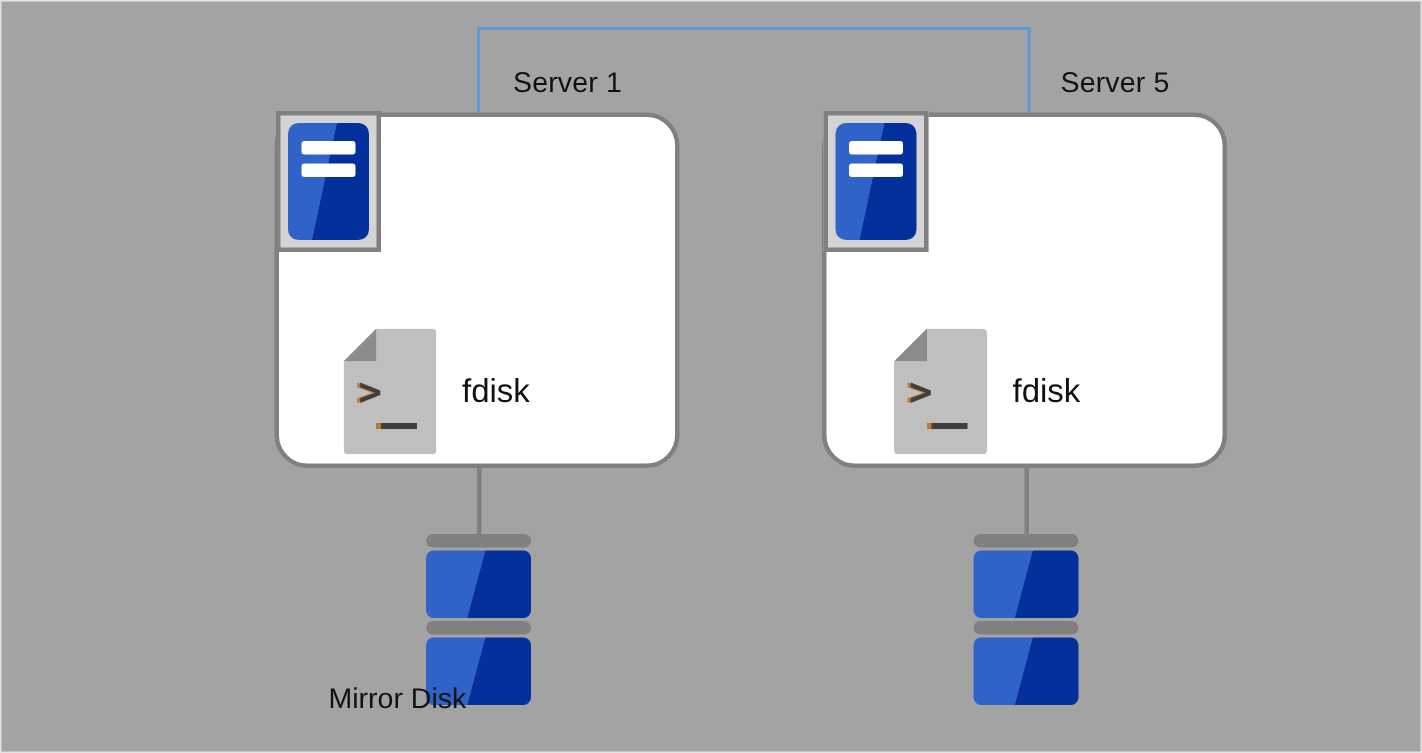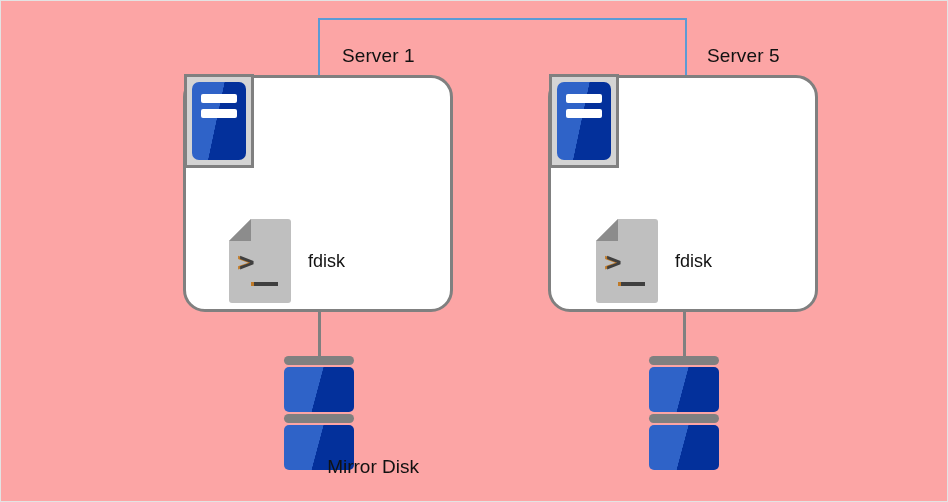--- a/index.html
+++ b/index.html
@@ -4,21 +4,21 @@
 <style>
   html, body {
     margin: 0;
     padding: 0;
     background: #ffffff;
   }
   #canvas {
     position: relative;
     width: 948px;
     height: 502px;
-    background: #fca5a5;
+    background: #a3a3a3;
     border: 1px solid #e3e3e3;
     box-sizing: border-box;
     font-family: "Liberation Sans", sans-serif;
     overflow: hidden;
   }
 
   
   .interconnect {
     position: absolute;
     border: 2px solid #5b9bd5;
@@ -112,21 +112,21 @@
     position: absolute;
     left: 22px;
     top: 63px;
     width: 27px;
     height: 4px;
     background: #3f3f3f;
     border-left: 3px solid #c07a28;
     box-sizing: border-box;
   }
   .fdisk-label {
-    font-size: 18px;
+    font-size: 22px;
     color: #111111;
     margin-left: 17px;
     white-space: nowrap;
   }
 
   
   .connector {
     position: absolute;
     width: 3px;
     background: #808080;
@@ -147,21 +147,21 @@
     height: 45px;
     border-radius: 5px;
     margin: 2px 0;
     background: linear-gradient(105deg, #2f63c8 0%, #2f63c8 48%, #03309b 48.5%, #03309b 100%);
   }
   .disk-label {
     position: absolute;
     font-size: 19px;
     color: #111111;
     white-space: nowrap;
-    text-align: right;
+    text-align: left;
   }
 </style>
 </head>
 <body>
 
 <div id="canvas">
 
   <div class="interconnect" style="left:317px; top:17px; width:369px; height:57px;"></div>
 
   <div class="server-label" style="left:341px; top:44px;">Server 1</div>

